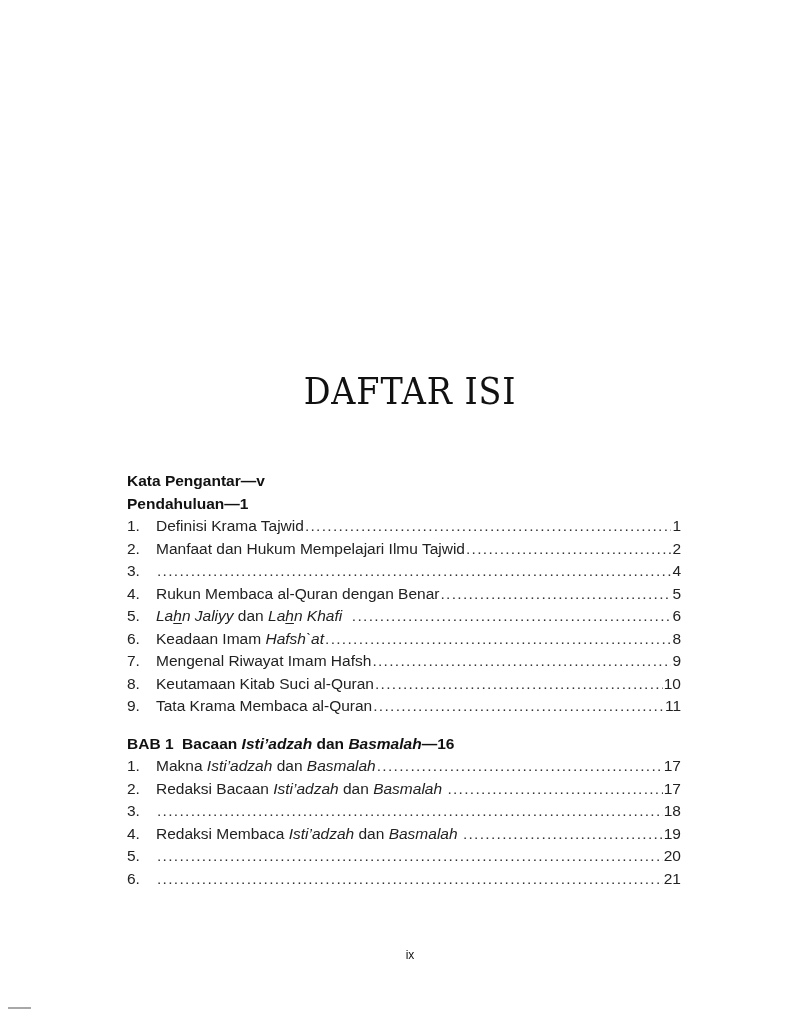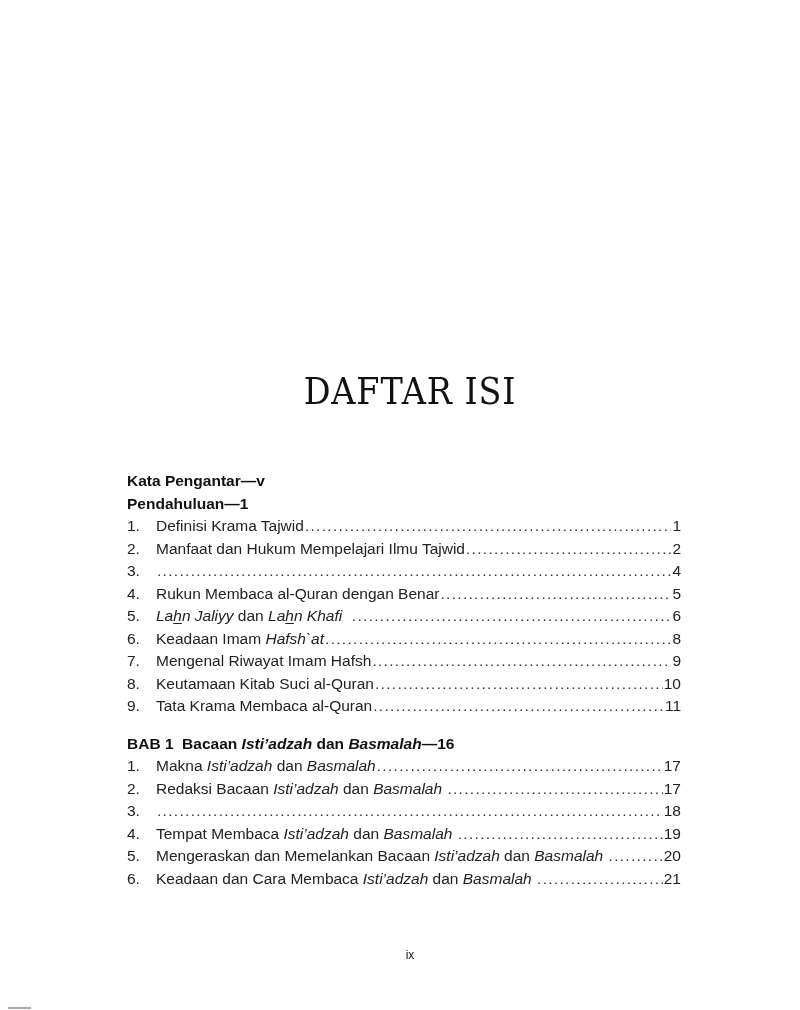--- a/index.html
+++ b/index.html
@@ -119,32 +119,30 @@
     <span class="leader"></span>
     <span class="page">17</span>
   </div>
   <div class="row">
     <span class="num">3.</span>
     <span class="leader"></span>
     <span class="page">18</span>
   </div>
   <div class="row">
     <span class="num">4.</span>
-    <span class="label"><span style="white-space:pre">Tempat Membaca </span><i>Isti’adzah</i><span style="white-space:pre"> dan </span><i>Basmalah</i><span style="white-space:pre"> </span></span>
+    <span class="label"><span style="white-space:pre">Redaksi Membaca </span><i>Isti’adzah</i><span style="white-space:pre"> dan </span><i>Basmalah</i><span style="white-space:pre"> </span></span>
     <span class="leader"></span>
     <span class="page">19</span>
   </div>
   <div class="row">
     <span class="num">5.</span>
-    <span class="label"><span style="white-space:pre">Mengeraskan dan Memelankan Bacaan </span><i>Isti’adzah</i><span style="white-space:pre"> dan </span><i>Basmalah</i><span style="white-space:pre"> </span></span>
     <span class="leader"></span>
     <span class="page">20</span>
   </div>
   <div class="row">
     <span class="num">6.</span>
-    <span class="label"><span style="white-space:pre">Keadaan dan Cara Membaca </span><i>Isti’adzah</i><span style="white-space:pre"> dan </span><i>Basmalah</i><span style="white-space:pre"> </span></span>
     <span class="leader"></span>
     <span class="page">21</span>
   </div>
 </div>
 
 <div class="folio">ix</div>
 <div class="corner-mark"></div>
 
 </body></html>

